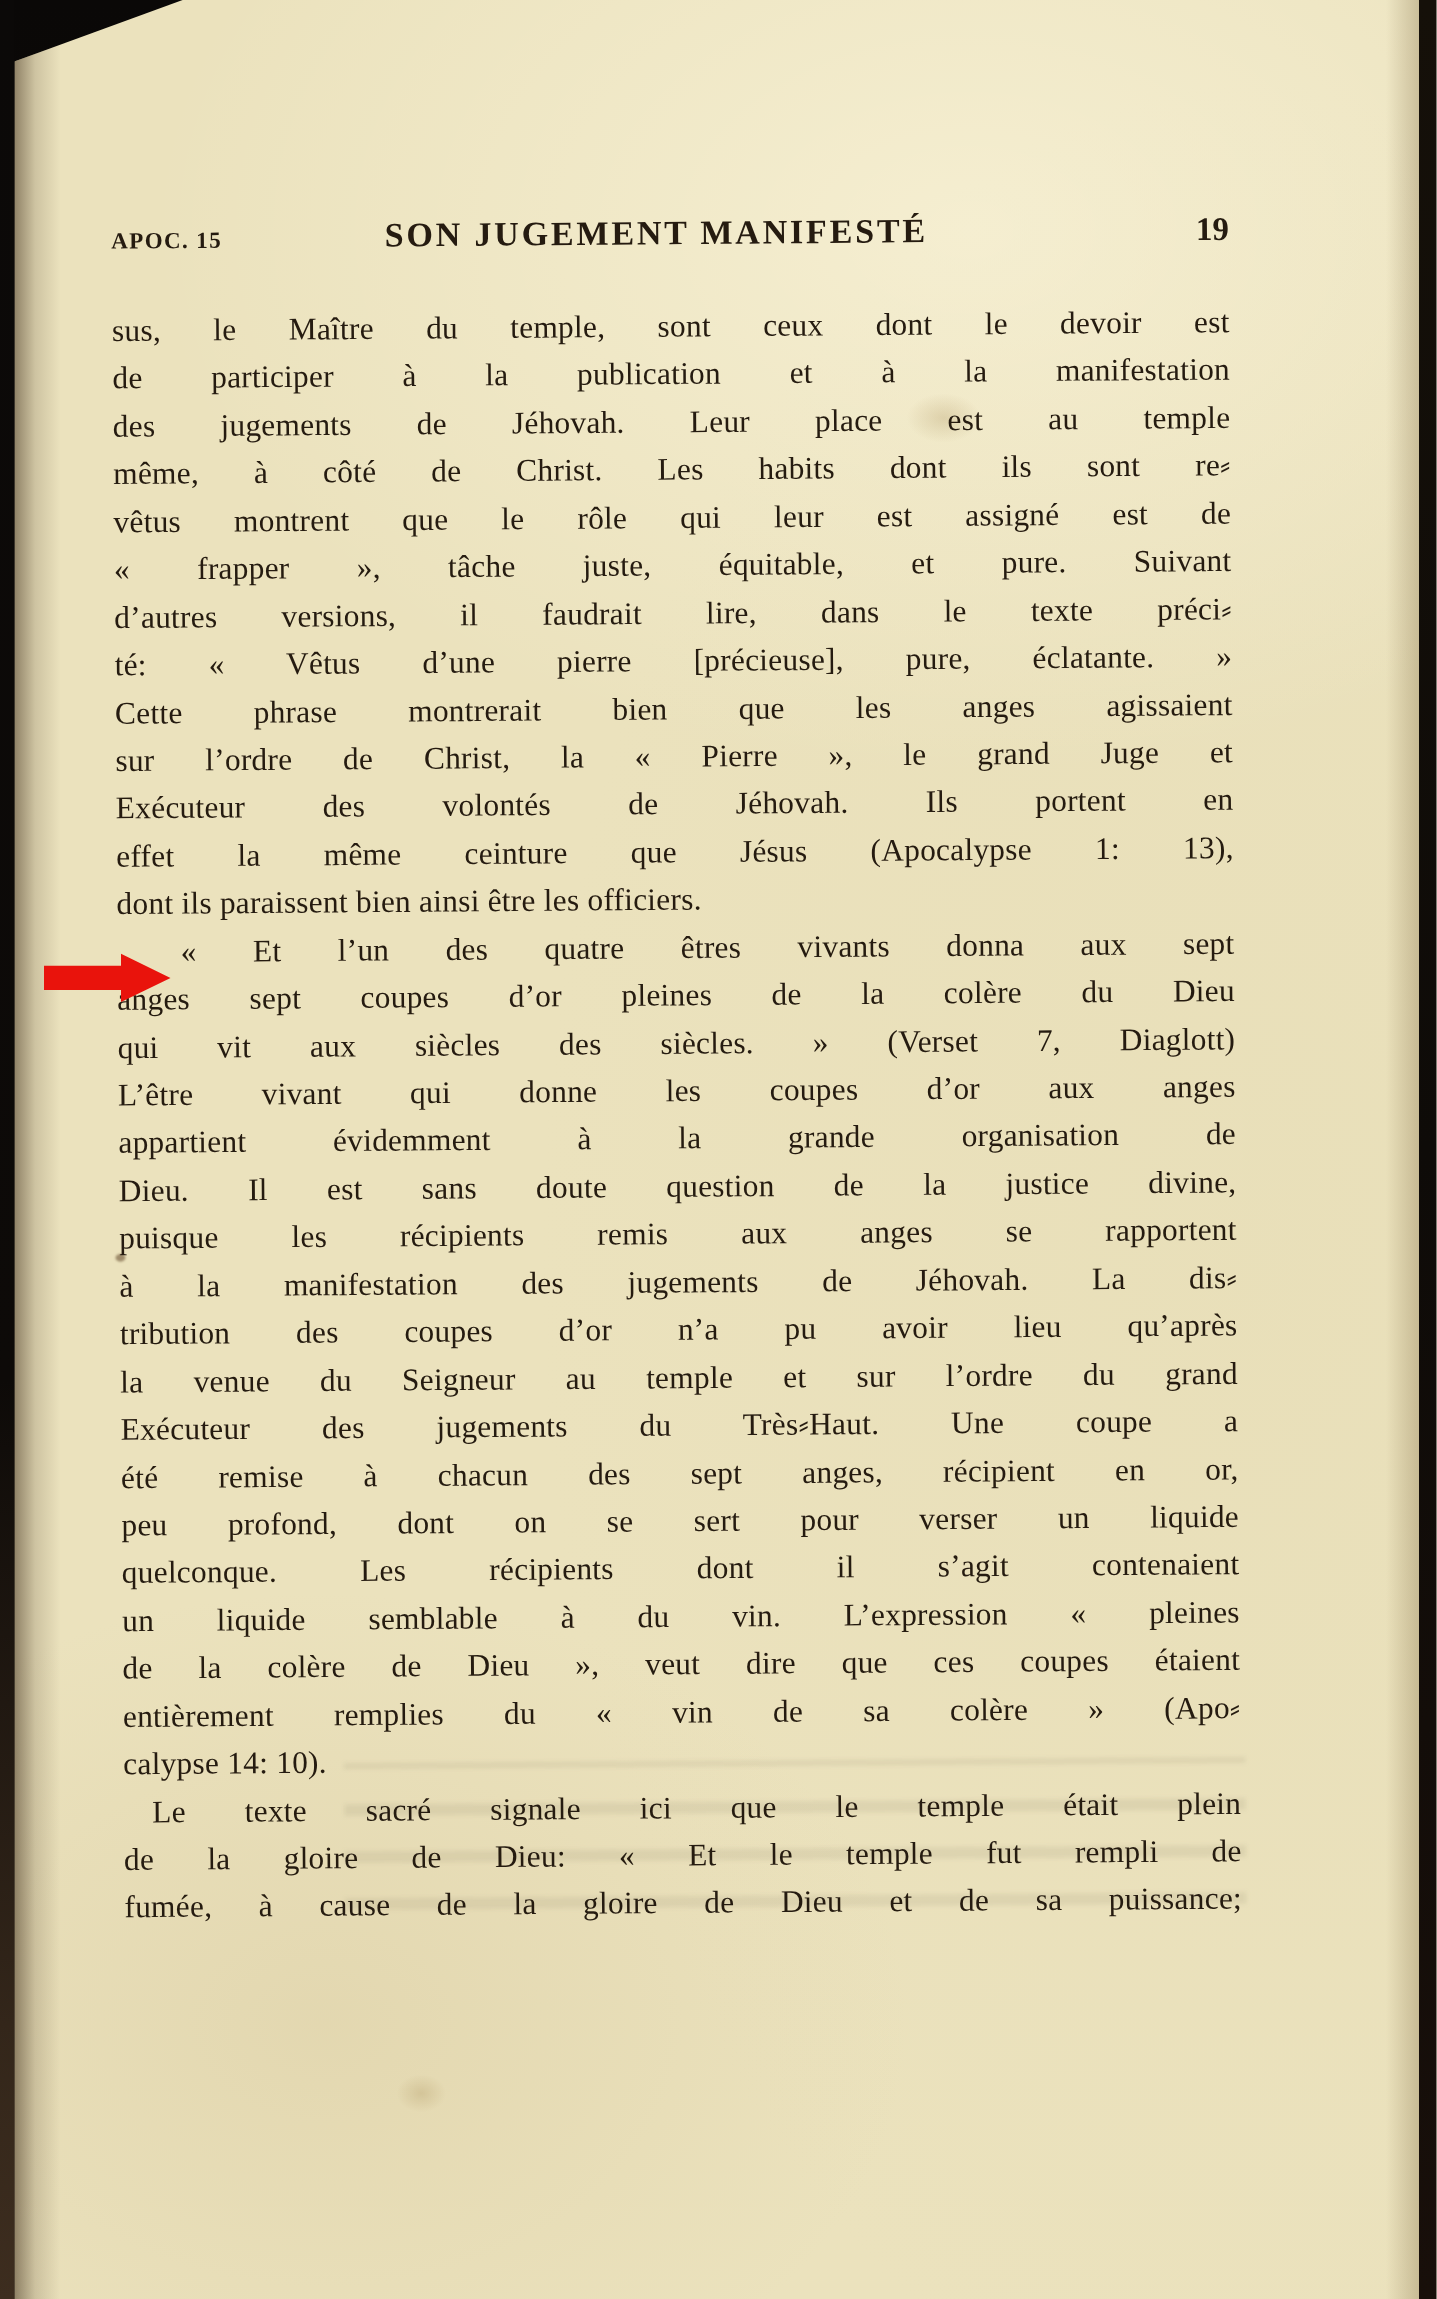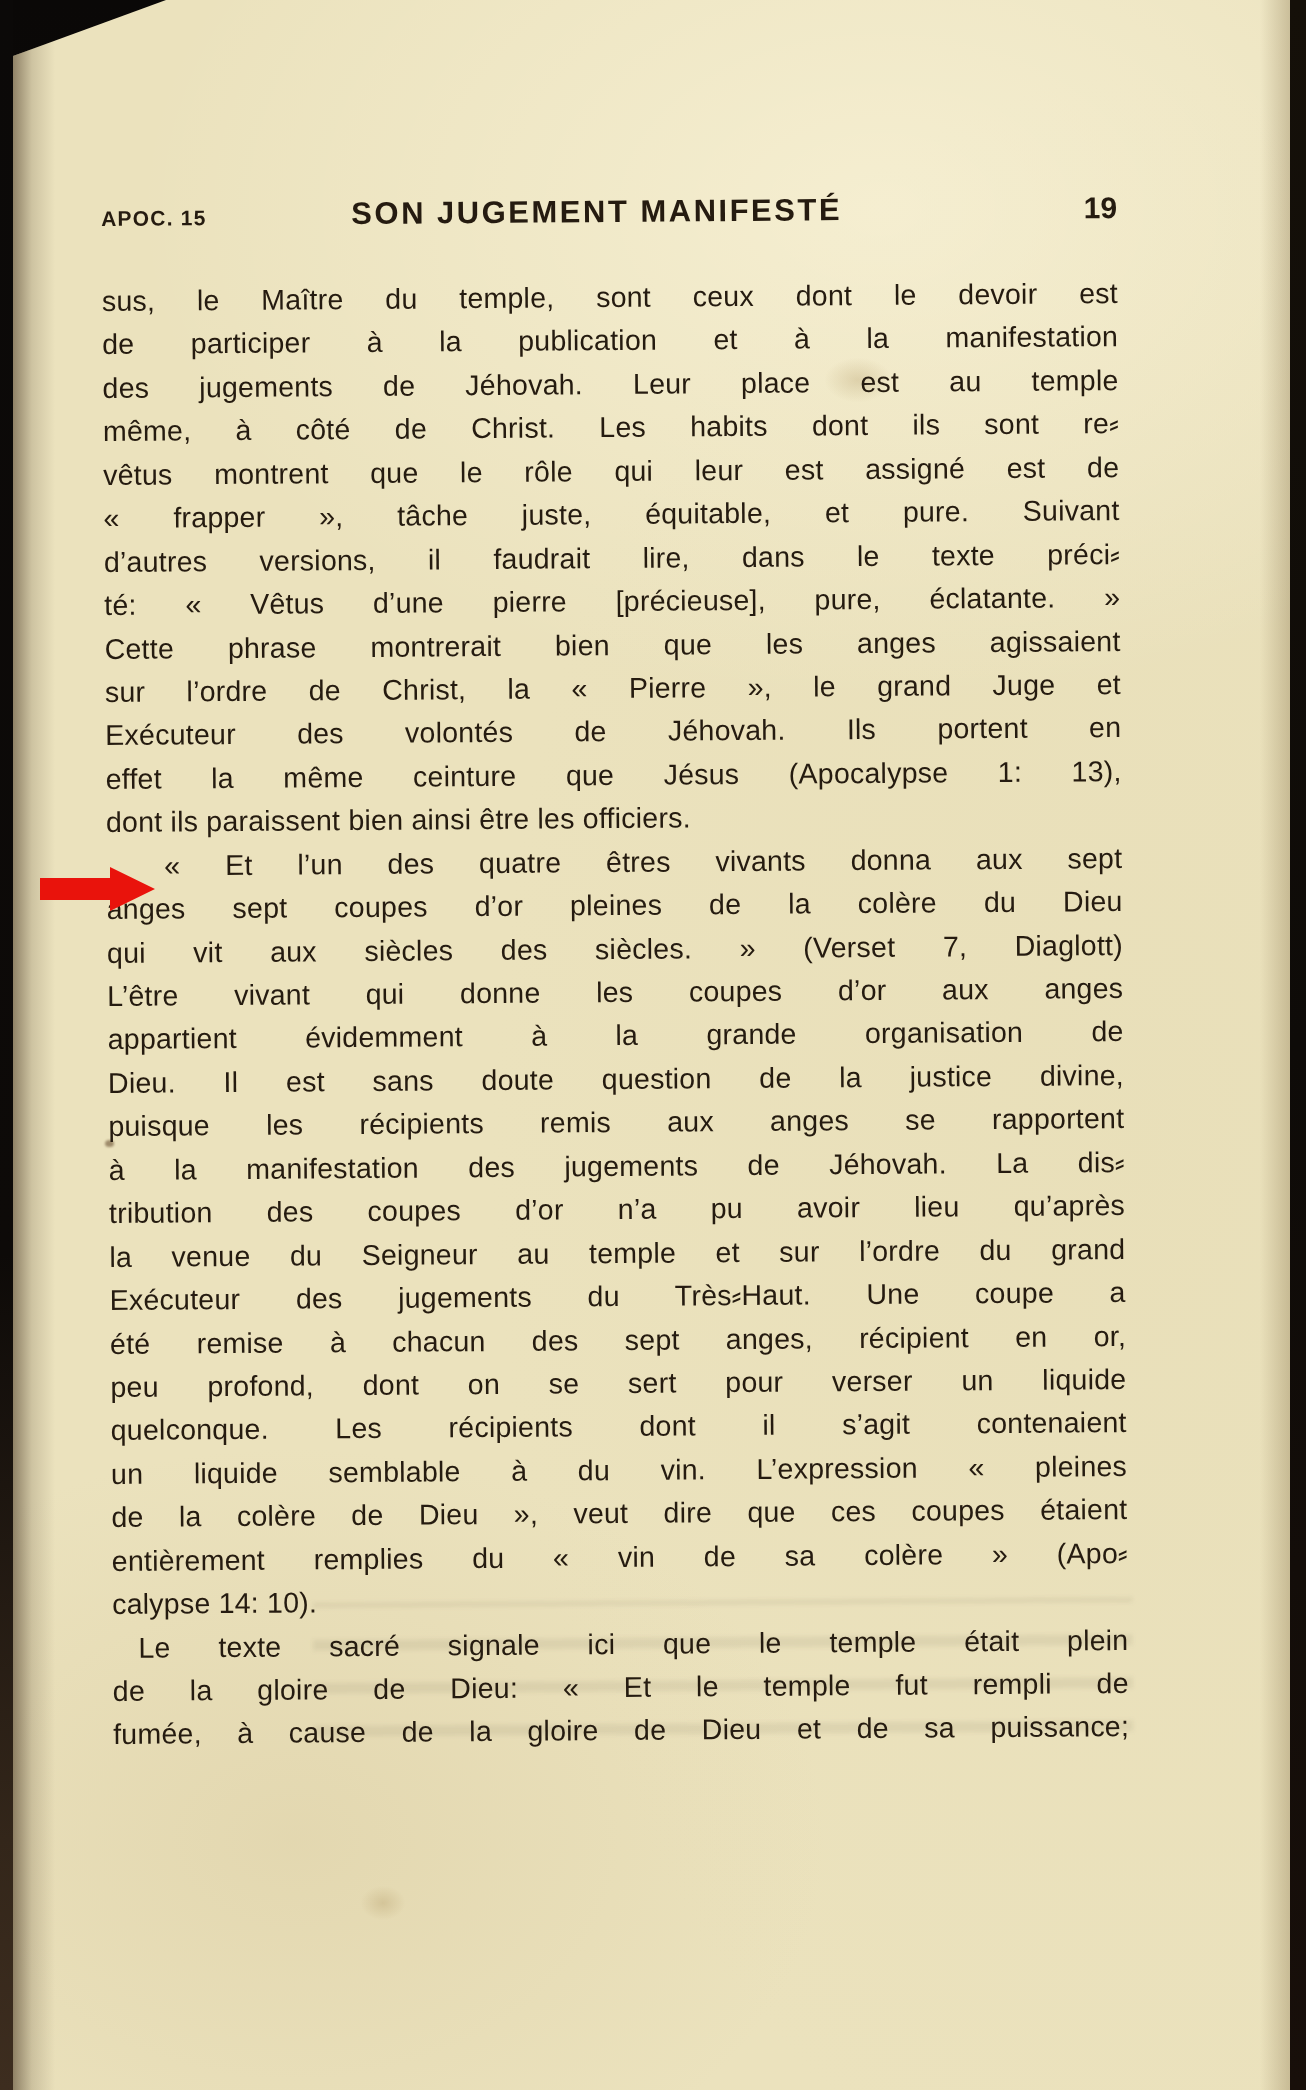--- a/index.html
+++ b/index.html
@@ -1,21 +1,21 @@
 <!DOCTYPE html>
 <html><head>
 <meta charset="utf-8">
 <style>
   html,body { margin:0; padding:0; }
   #canvas {
     position:relative;
     width:1306px; height:2090px;
     background:linear-gradient(180deg,#0a0807 0%,#120d09 55%,#21170e 100%);
     overflow:hidden;
-    font-family:Liberation Sans, sans-serif;
+    font-family:Liberation Serif, serif;
   }
   
   #page {
     position:absolute; left:13px; top:0;
     width:1277px; height:2090px;
     background:
       radial-gradient(1200px 800px at 68% 10%, rgba(255,250,228,.50), transparent 62%),
       radial-gradient(900px 1500px at 88% 55%, rgba(228,218,178,.35), transparent 72%),
       radial-gradient(760px 560px at 22% 88%, rgba(212,196,152,.35), transparent 70%),
       #ebe2bd;

